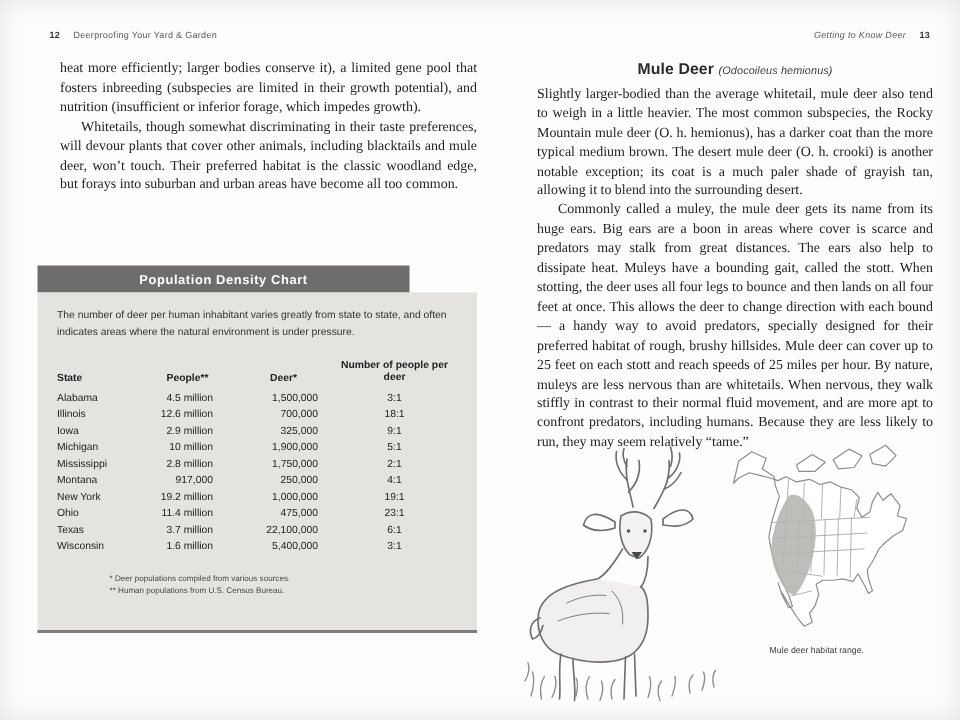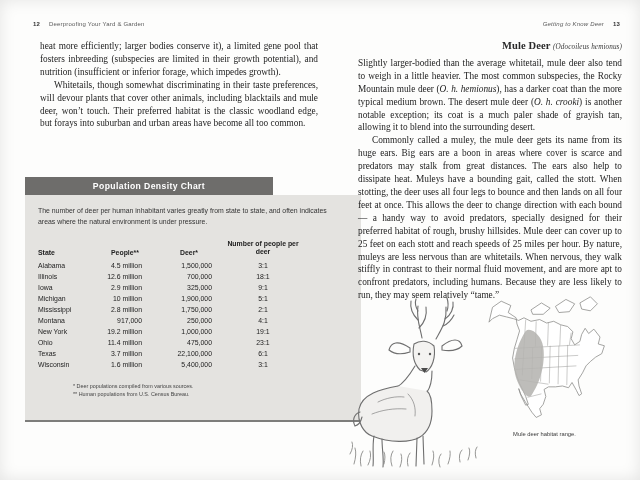--- a/index.html
+++ b/index.html
@@ -15,27 +15,27 @@
   .rh-right{right:20px;text-align:right;}
   .folio{font-weight:bold;color:#333;}
   .rh-title{margin-left:7px;}
   .rh-title-i{font-style:italic;margin-right:7px;}
   
   .body-col{position:absolute;text-align:justify;font-size:9.3px;line-height:12.9px;color:#232323;}
   #left-col{left:40px;top:40px;width:278px;}
   #right-col{left:358px;top:40px;width:264px;}
   .para{margin:0;}
   .para.indent{text-indent:14px;}
-  .sp-italic{font-style:italic;}
-  
-  .section-heading{font-family:Liberation Serif, serif;font-size:10.5px;font-weight:600;
-    color:#2a2a2a;text-align:right;margin:0 0 3px 0;letter-spacing:.1px;}
+  .sp-italic{}
+  
+  .section-heading{font-family:Liberation Sans, sans-serif;font-size:10.5px;font-weight:600;
+    color:#2a2a2a;text-align:center;margin:0 0 3px 0;letter-spacing:.1px;}
   .section-heading .species{font-size:7.2px;font-weight:400;font-style:italic;color:#3a3a3a;}
   
-  .chart-panel{position:absolute;left:25px;top:177px;width:336px;font-family:"Liberation Sans",sans-serif;}
+  .chart-panel{position:absolute;left:25px;top:177px;width:293px;font-family:"Liberation Sans",sans-serif;}
   .chart-titlebar{width:248px;height:18px;background:#6e6d6b;color:#ffffff;
     display:flex;align-items:center;justify-content:center;
     font-size:8.6px;font-weight:bold;letter-spacing:.4px;}
   .chart-body{background:#e4e3e0;border-bottom:2px solid #7d7d7b;min-height:218px;padding-bottom:7px;}
   .chart-intro{padding:11px 16px 0 13px;font-size:6.9px;line-height:10.6px;color:#333;}
   .tbl{margin:13px 0 0 13px;font-size:6.9px;color:#222;}
   .tbl-row{display:grid;grid-template-columns:58px 58px 70px 78px;min-height:11px;align-items:center;}
   .tbl-head{font-weight:bold;margin-bottom:4px;align-items:end;}
   .c-state{text-align:left;}
   .c-people,.c-deer{text-align:right;padding-right:12px;}

